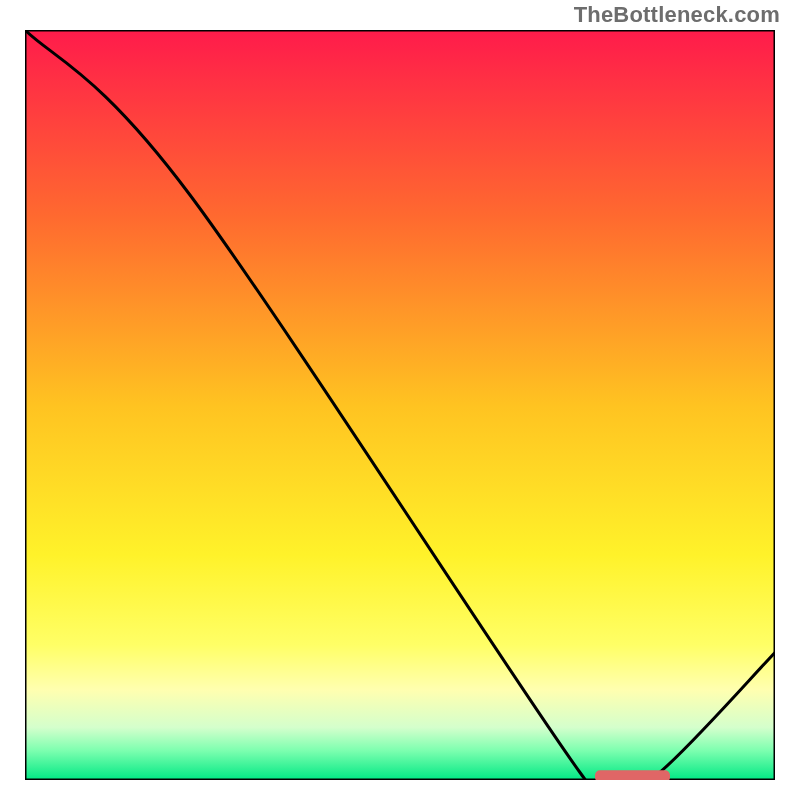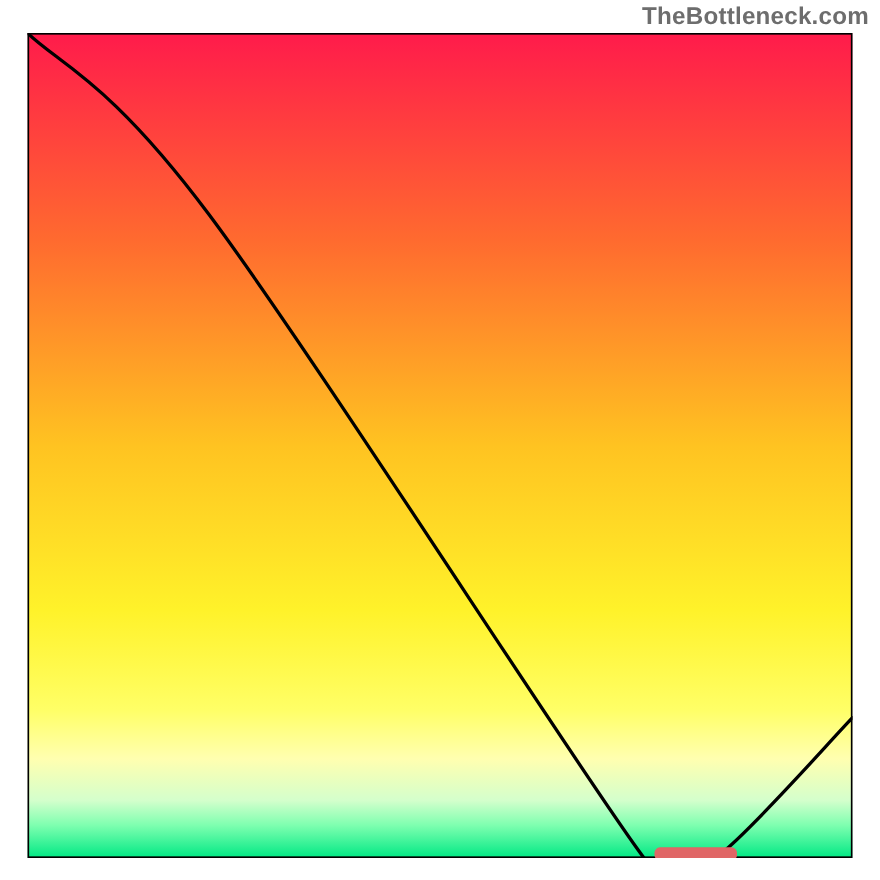--- a/index.html
+++ b/index.html
@@ -11,21 +11,21 @@
     font-family: Arial, Helvetica, sans-serif;
   }
   .container {
     position: relative;
     width: 800px;
     height: 800px;
   }
   .watermark {
     position: absolute;
     top: 2px;
-    right: 10px;
+    right: 20px;
     font-size: 22px;
     font-weight: 600;
     color: #6d6d6d;
     letter-spacing: 0.2px;
     user-select: none;
   }
   svg.plot {
     position: absolute;
     left: 25px;
     top: 30px;

